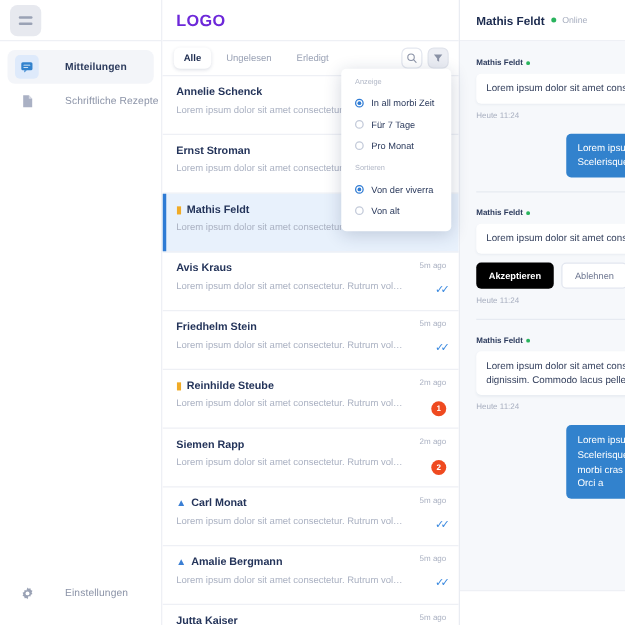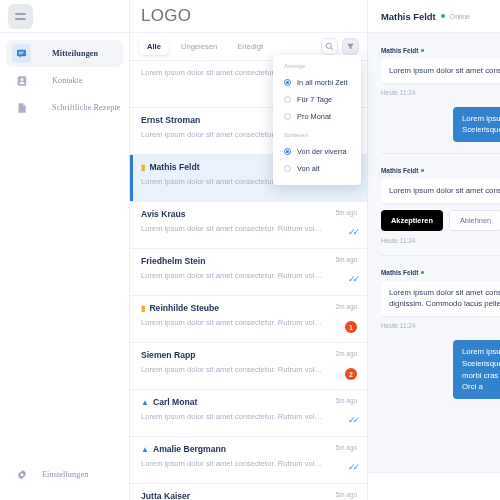--- a/index.html
+++ b/index.html
@@ -12,21 +12,20 @@
   .app { display: flex; width: 500px; height: 500px; position: relative; }
 
   
   .sidebar {
     width: 130px; height: 500px;
     background: #ffffff;
     border-right: 1px solid #e9ecf2;
     display: flex; flex-direction: column;
     flex: 0 0 130px;
     position: relative;
-    font-family: Liberation Serif, serif;
   }
   .sb-top { height: 33px; display: flex; align-items: center; padding-left: 8px;
             border-bottom: 1px solid #eef0f5; }
   .burger {
     width: 25px; height: 25px; border-radius: 6px; background: #e7e9ef;
     display: flex; flex-direction: column; align-items: center; justify-content: center; gap: 3px;
     cursor: pointer;
   }
   .burger span { display: block; width: 11px; height: 2px; background: #9aa2b5; border-radius: 1px; }
 
@@ -42,31 +41,31 @@
     display: flex; align-items: center; justify-content: center;
     flex: 0 0 19px;
   }
   .nav-item.active .nav-ico { background: #deeafb; }
   .nav-label {
     font-size: 8.2px; color: #8b93a7; margin-left: 21px; white-space: nowrap;
     letter-spacing: .1px;
   }
   .nav-item.active .nav-label { color: #2b3a5c; font-weight: bold; }
   .sb-bottom { padding-bottom: 12px; }
-  .sb-bottom .nav-label { margin-left: 11px; }
+  .sb-bottom .nav-label { margin-left: 21px; }
 
   
   .listcol {
     width: 238px; flex: 0 0 238px; height: 500px;
     background: #ffffff; border-right: 1px solid #e9ecf2;
     display: flex; flex-direction: column; position: relative;
   }
   .logo {
     height: 33px; display: flex; align-items: center; padding-left: 11px;
-    font-size: 17px; font-weight: normal; color: #737373; letter-spacing: .3px;
+    font-size: 13px; font-weight: bold; color: #6d28d9; letter-spacing: .3px;
     border-bottom: 1px solid #eef0f5;
   }
   .toolbar {
     height: 28px; display: flex; align-items: center; padding: 0 8px 0 9px;
     gap: 4px; border-bottom: 1px solid #eef0f5;
   }
   .tab {
     font-size: 7.6px; color: #9aa2b5; padding: 4px 8px; border-radius: 5px;
     cursor: pointer; white-space: nowrap;
   }
@@ -189,33 +188,20 @@
               <rect x="1.5" y="2.5" width="13" height="9.5" rx="1.8" fill="#3282cd"></rect>
               <path d="M5 12 L5 14.4 L8 12 Z" fill="#3282cd"></path>
               <rect x="4" y="5.4" width="8" height="1.1" rx=".5" fill="#fff"></rect>
               <rect x="4" y="8" width="5.5" height="1.1" rx=".5" fill="#fff"></rect>
             </svg>
         </span>
         <span class="nav-label">Mitteilungen</span>
       </div>
 
 
-      <div class="nav-item">
-        <span class="nav-ico">
-          <svg width="12" height="12" viewBox="0 0 16 16">
-              <rect x="2.6" y="1.6" width="11" height="12.8" rx="1.8" fill="#aab1c4"></rect>
-              <circle cx="8" cy="6.3" r="1.9" fill="#fff"></circle>
-              <path d="M4.8 12c0-2 1.5-3.1 3.2-3.1S11.2 10 11.2 12Z" fill="#fff"></path>
-              <rect x="1" y="4" width="2.3" height="1.2" rx=".6" fill="#aab1c4"></rect>
-              <rect x="1" y="7.4" width="2.3" height="1.2" rx=".6" fill="#aab1c4"></rect>
-              <rect x="1" y="10.8" width="2.3" height="1.2" rx=".6" fill="#aab1c4"></rect>
-            </svg>
-        </span>
-        <span class="nav-label">Kontakte</span>
-      </div>
 
 
       <div class="nav-item">
         <span class="nav-ico">
           <svg width="12" height="12" viewBox="0 0 16 16">
               <path d="M3.4 1.6h6L13 5.2v9.2H3.4Z" fill="#aab1c4"></path>
               <path d="M9.4 1.6 13 5.2H9.4Z" fill="#d6dae4"></path>
             </svg>
         </span>
         <span class="nav-label">Schriftliche Rezepte</span>
@@ -252,20 +238,23 @@
       <div class="iconbtn filt">
         <svg width="9" height="9" viewBox="0 0 16 16">
             <path d="M2 3h12l-4.6 5.4V13L6.6 11.4V8.4Z" fill="#8a92a6"></path>
           </svg>
       </div>
     </div>
 
     <div class="msglist">
 
       <div class="msgrow">
+        <div class="mr-name">
+            <span>Annelie Schenck</span>
+          </div>
         <div class="mr-prev">Lorem ipsum dolor sit amet consectetur. Ru...</div>
       </div>
 
       <div class="msgrow">
         <div class="mr-name">
             <span>Ernst Stroman</span>
           </div>
         <div class="mr-prev">Lorem ipsum dolor sit amet consectetur. Ru...</div>
       </div>
 

